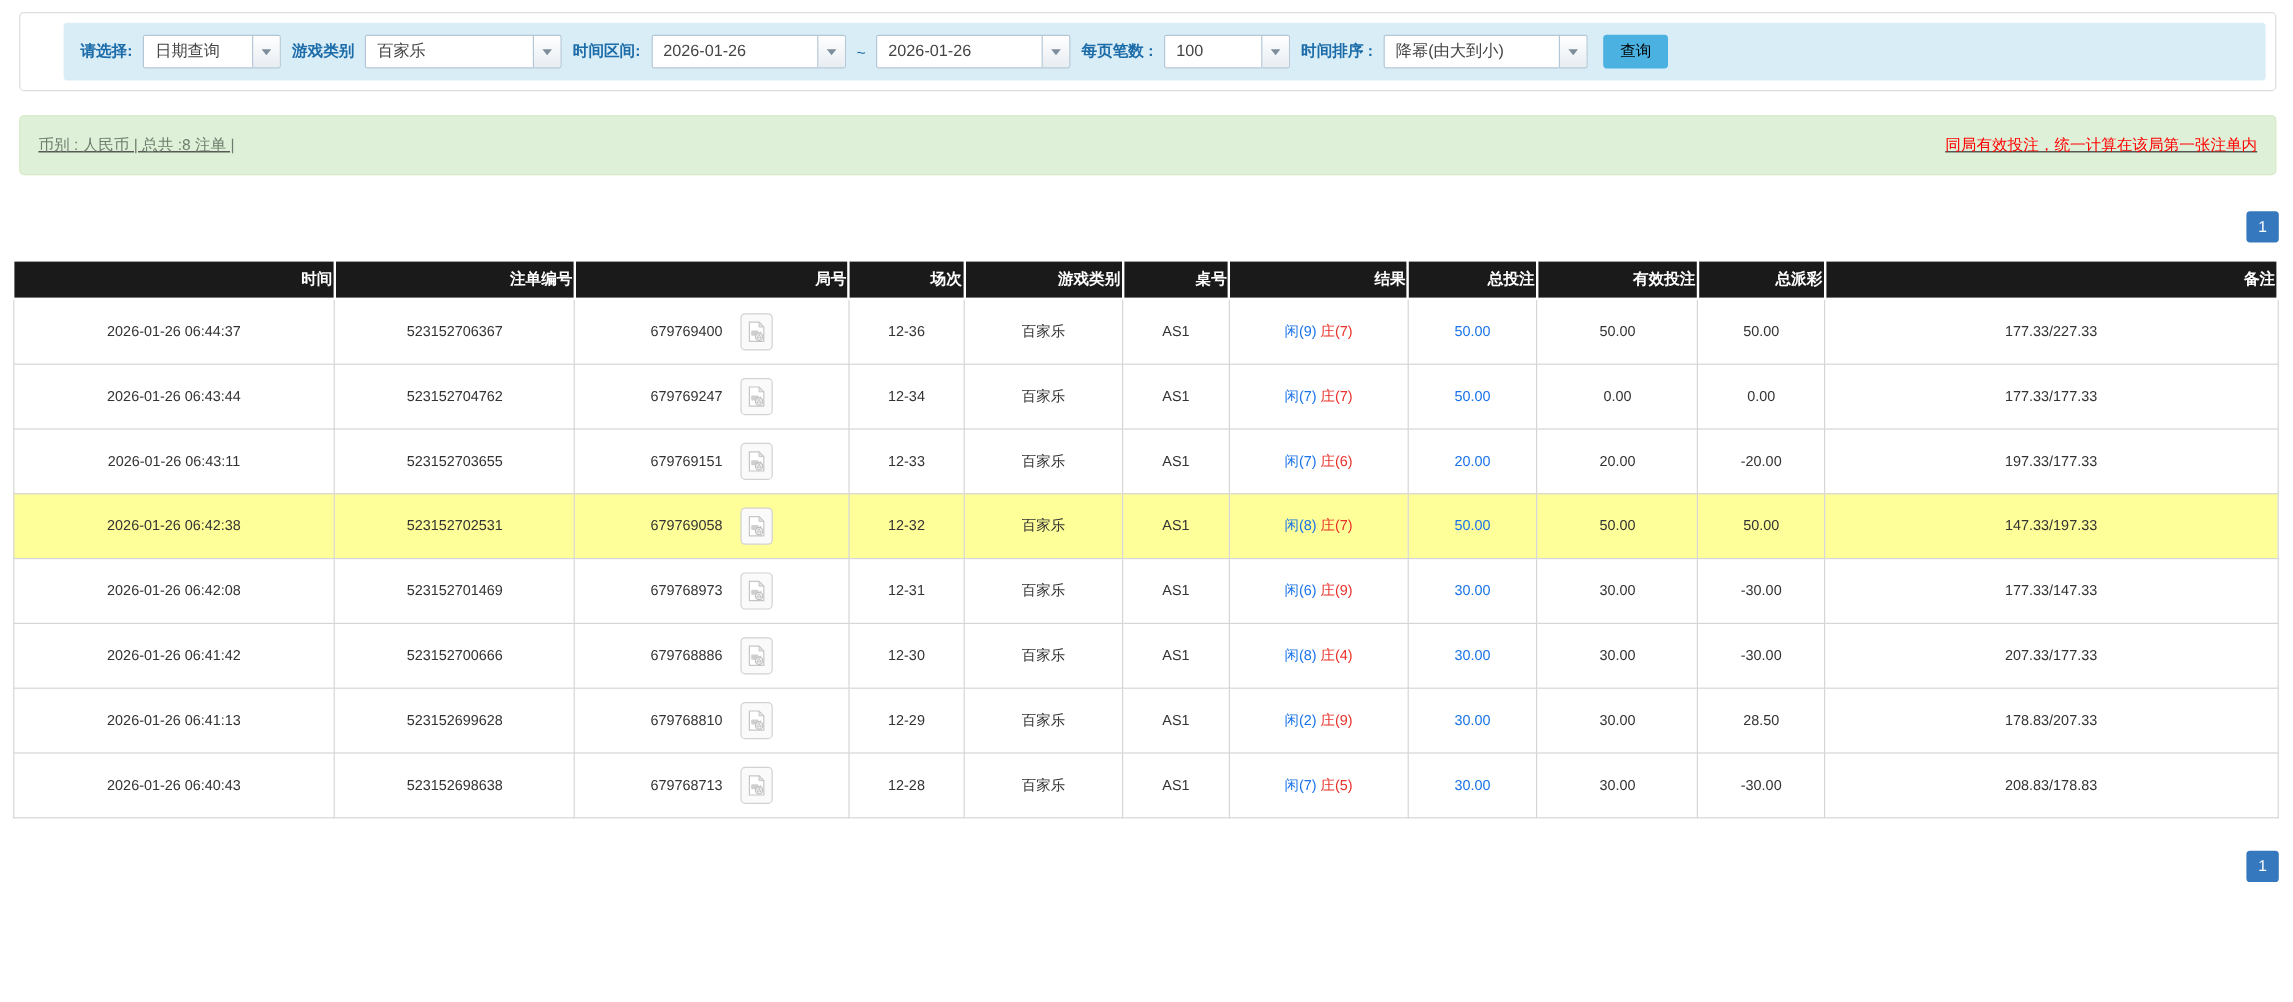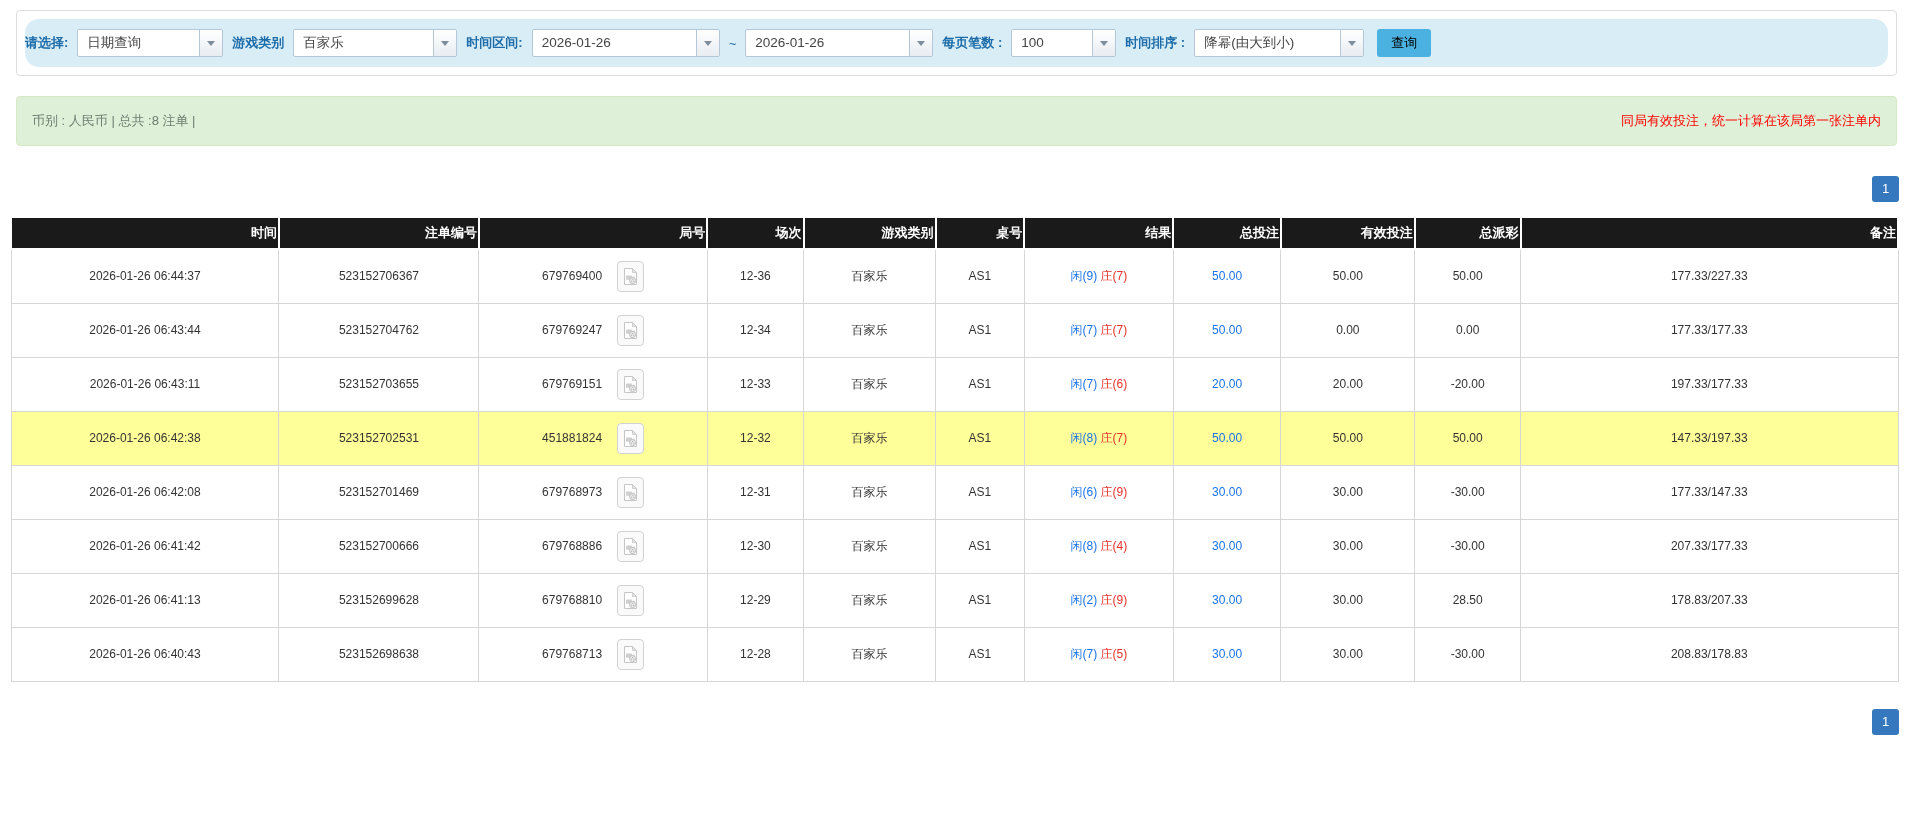--- a/index.html
+++ b/index.html
@@ -6,36 +6,36 @@
   html,body { margin:0; padding:0; }
   body {
     width:1911px; height:835px; overflow:hidden;
     background:#fff; font-family:"Liberation Sans", sans-serif; color:#333;
   }
   .content { padding:10px 12px 0 10px; }
 
   .page-title { font-size:20px; font-weight:500; color:#333; margin:4px 0 16px 2px; }
 
   .filter-panel { border:1px solid #ddd; border-radius:4px; padding:8px; margin:0 2px 0 6px; background:#fff; }
-  .filter-bar { background:#d9edf7; border-radius:14px; padding:10px 0; display:flex; align-items:center; gap:9px; }
+  .filter-bar { background:#d9edf7; border-radius:3px; padding:10px 14px; display:flex; align-items:center; gap:9px;margin-left:28px; }
   .flabel { color:#1b6ca8; font-weight:bold; font-size:13px; white-space:nowrap; }
   .tilde { color:#1b6ca8; font-size:13px; }
 
   .combo { display:flex; align-items:stretch; height:28px; background:#fff; border:1px solid #b5c7d6; border-radius:2px; overflow:hidden; cursor:pointer; }
   .combo .val { flex:1; padding:0 9px; line-height:26px; font-size:13.5px; color:#444; white-space:nowrap; overflow:hidden; }
   .combo .trigger { width:23px; border-left:1px solid #b5c7d6; background:linear-gradient(#ffffff,#e8edf2); display:flex; align-items:center; justify-content:center; }
   .arrow-down { width:0; height:0; border-left:4px solid transparent; border-right:4px solid transparent; border-top:5px solid #7d8d9c; }
 
-  .w-select { width:146px; } .w-game { width:164px; } .w-date { width:188px;justify-content:center; }
+  .w-select { width:115px; } .w-game { width:164px; } .w-date { width:162px;justify-content:center; }
   .w-pagesize { width:105px;gap:47px; } .w-sort { width:170px; }
 
   .search-btn { background:#4ab1e0; color:#000000; border:none; border-radius:3px; height:28px; padding:0 14px; font-size:13px; margin-left:4px; cursor:pointer; }
 
   .summary-bar { margin:20px 2px 30px 6px; background:#dff0d8; border:1px solid #d6e9c6; border-radius:4px; height:50px;
-    display:flex; justify-content:space-between; align-items:center; padding:0 15px; }
+    display:flex; justify-content:space-between; align-items:center; padding:0 15px;text-decoration:underline; }
   .summary-left { color:#6e7d6e; font-size:13px; }
   .summary-right { color:#ff0000; font-size:13px; }
 
   .pagination-row { display:flex; justify-content:flex-end; margin:0 0 14px 0; }
   .page-btn { background:#3578bd; color:#fff; border-radius:3px; min-width:27px; height:26px; line-height:26px;
     text-align:center; font-size:13px; cursor:pointer; }
   .pagination-bottom { margin-top:27px; margin-bottom:0; }
 
   table.records { width:100%; border-collapse:collapse; table-layout:fixed; }
   table.records th { background:#1a1a1a; color:#fff; font-size:13px; font-weight:bold; height:32px; border:2px solid #fff; text-align:right; }
@@ -227,21 +227,21 @@
           <td><span class="blue">闲(7)</span> <span class="red">庄(6)</span></td>
           <td><span class="bet-link">20.00</span></td>
           <td>20.00</td>
           <td class="red">-20.00</td>
           <td>197.33/177.33</td>
         </tr>
         <tr class="highlight">
           <td>2026-01-26 06:42:38</td>
           <td>523152702531</td>
           <td><span class="round-wrap">
-              <span>451881824</span>
+              <span>679769058</span>
               <span class="video-btn">
                 <svg width="15" height="19" viewBox="0 0 15 19">
                   <path d="M1.5 1.5 h8 l4 4 v12 h-12 z" fill="#ffffff" stroke="#c6c6c6" stroke-width="1"></path>
                   <path d="M9.5 1.5 v4 h4 z" fill="#e4e4e4" stroke="#c6c6c6" stroke-width="0.8"></path>
                   <rect x="3" y="8.5" width="6" height="4.2" rx="0.8" fill="#cfcfcf"></rect>
                   <path d="M9 10.6 l2.4 -1.6 v3.2 z" fill="#cfcfcf"></path>
                   <circle cx="9.6" cy="13.6" r="3.1" fill="#e9e9e9" stroke="#bdbdbd" stroke-width="0.9"></circle>
                   <circle cx="9.6" cy="12.4" r="0.7" fill="#bdbdbd"></circle>
                   <circle cx="8.5" cy="14.2" r="0.7" fill="#bdbdbd"></circle>
                   <circle cx="10.7" cy="14.2" r="0.7" fill="#bdbdbd"></circle>

